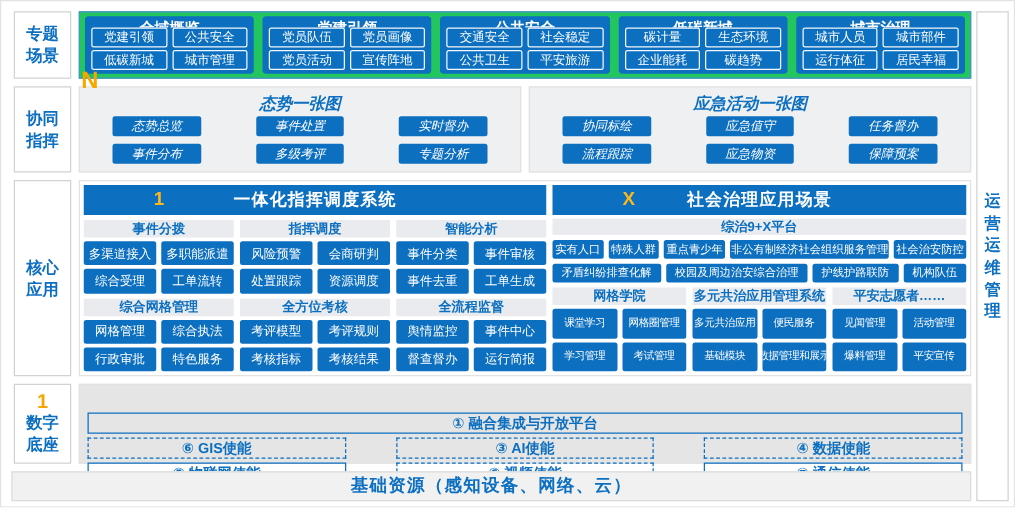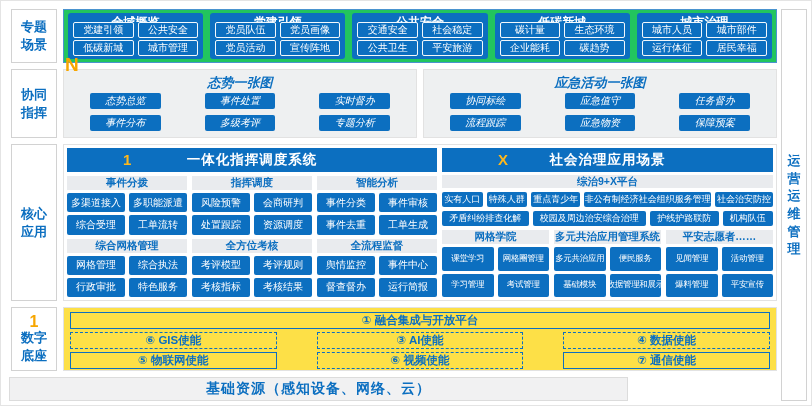--- a/index.html
+++ b/index.html
@@ -59,30 +59,30 @@
   .group-grid{flex:1;display:grid;grid-template-columns:1fr 1fr;gap:3px 4px;font-family:Liberation Mono, monospace;}
   .platform-header{height:13px;flex:none;background:#e9ebee;color:#0c6fc0;font-weight:bold;font-size:10.5px;
     display:flex;align-items:center;justify-content:center;margin-top:3px;}
   .chip-row{display:flex;gap:4px;margin-top:4px;height:15px;flex:none;}
   .chip{flex:1 1 auto;padding:0 3px;font-size:9px;}
   .core-right .group-section{margin-top:4px;}
   .core-right .group-grid .btn{font-size:8.5px;letter-spacing:-0.3px;}
 
   
   .row-base{position:absolute;left:62px;top:306px;width:714px;height:64px;box-sizing:border-box;
-    border:1px solid #e2e2e2;background:#fde047;display:flex;flex-direction:column;gap:3px;padding:4px 6px;}
+    border:1px solid #e2e2e2;background:#e5e5e5;display:flex;flex-direction:column;gap:3px;padding:22px 6px;}
   .platform-bar{height:15px;flex:none;border:1px solid #0c6fc0;color:#0c6fc0;font-weight:bold;font-size:11.5px;
     display:flex;align-items:center;justify-content:center;}
   .base-grid{flex:1;display:grid;grid-template-columns:repeat(3,1fr);gap:3px 40px;}
   .base-cell{border:1px solid #0c6fc0;color:#0c6fc0;font-weight:bold;font-size:11.5px;
     display:flex;align-items:center;justify-content:center;white-space:nowrap;overflow:hidden;}
   .base-cell[data-dashed="true"]{border-style:dashed;}
 
   
-  .footer-bar{position:absolute;left:8px;top:376px;width:619px;height:24px;box-sizing:border-box;
+  .footer-bar{position:absolute;left:8px;top:376px;width:768px;height:24px;box-sizing:border-box;
     background:#f1f1f2;border:1px solid #dcdcdc;color:#0c6fc0;font-weight:bold;font-size:14px;
     display:flex;align-items:center;justify-content:center;letter-spacing:1px;}
 </style>
 </head>
 <body>
 
 <div class="page">
 
   <div class="rail-box" id="rail-1">
     <span class="rail-label">专题场景</span>

